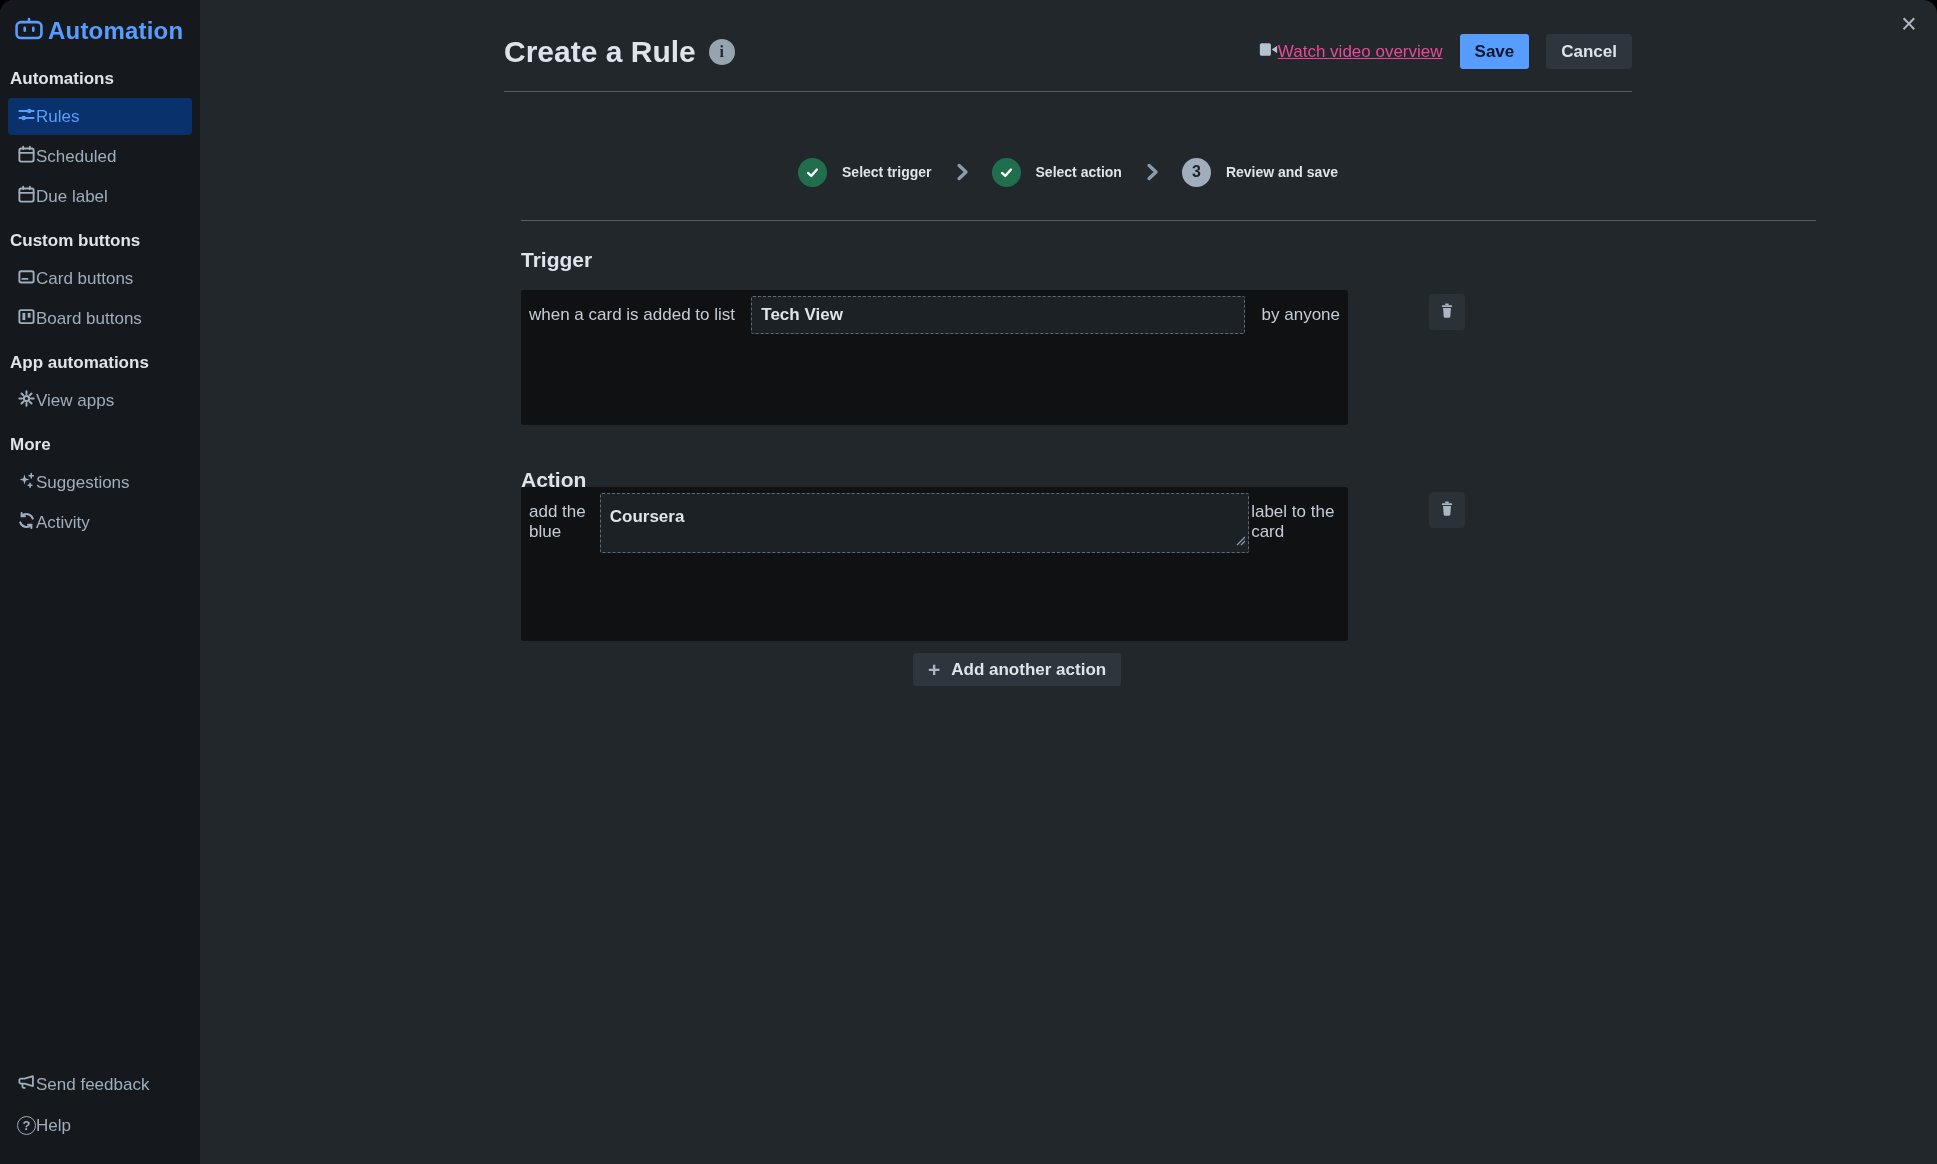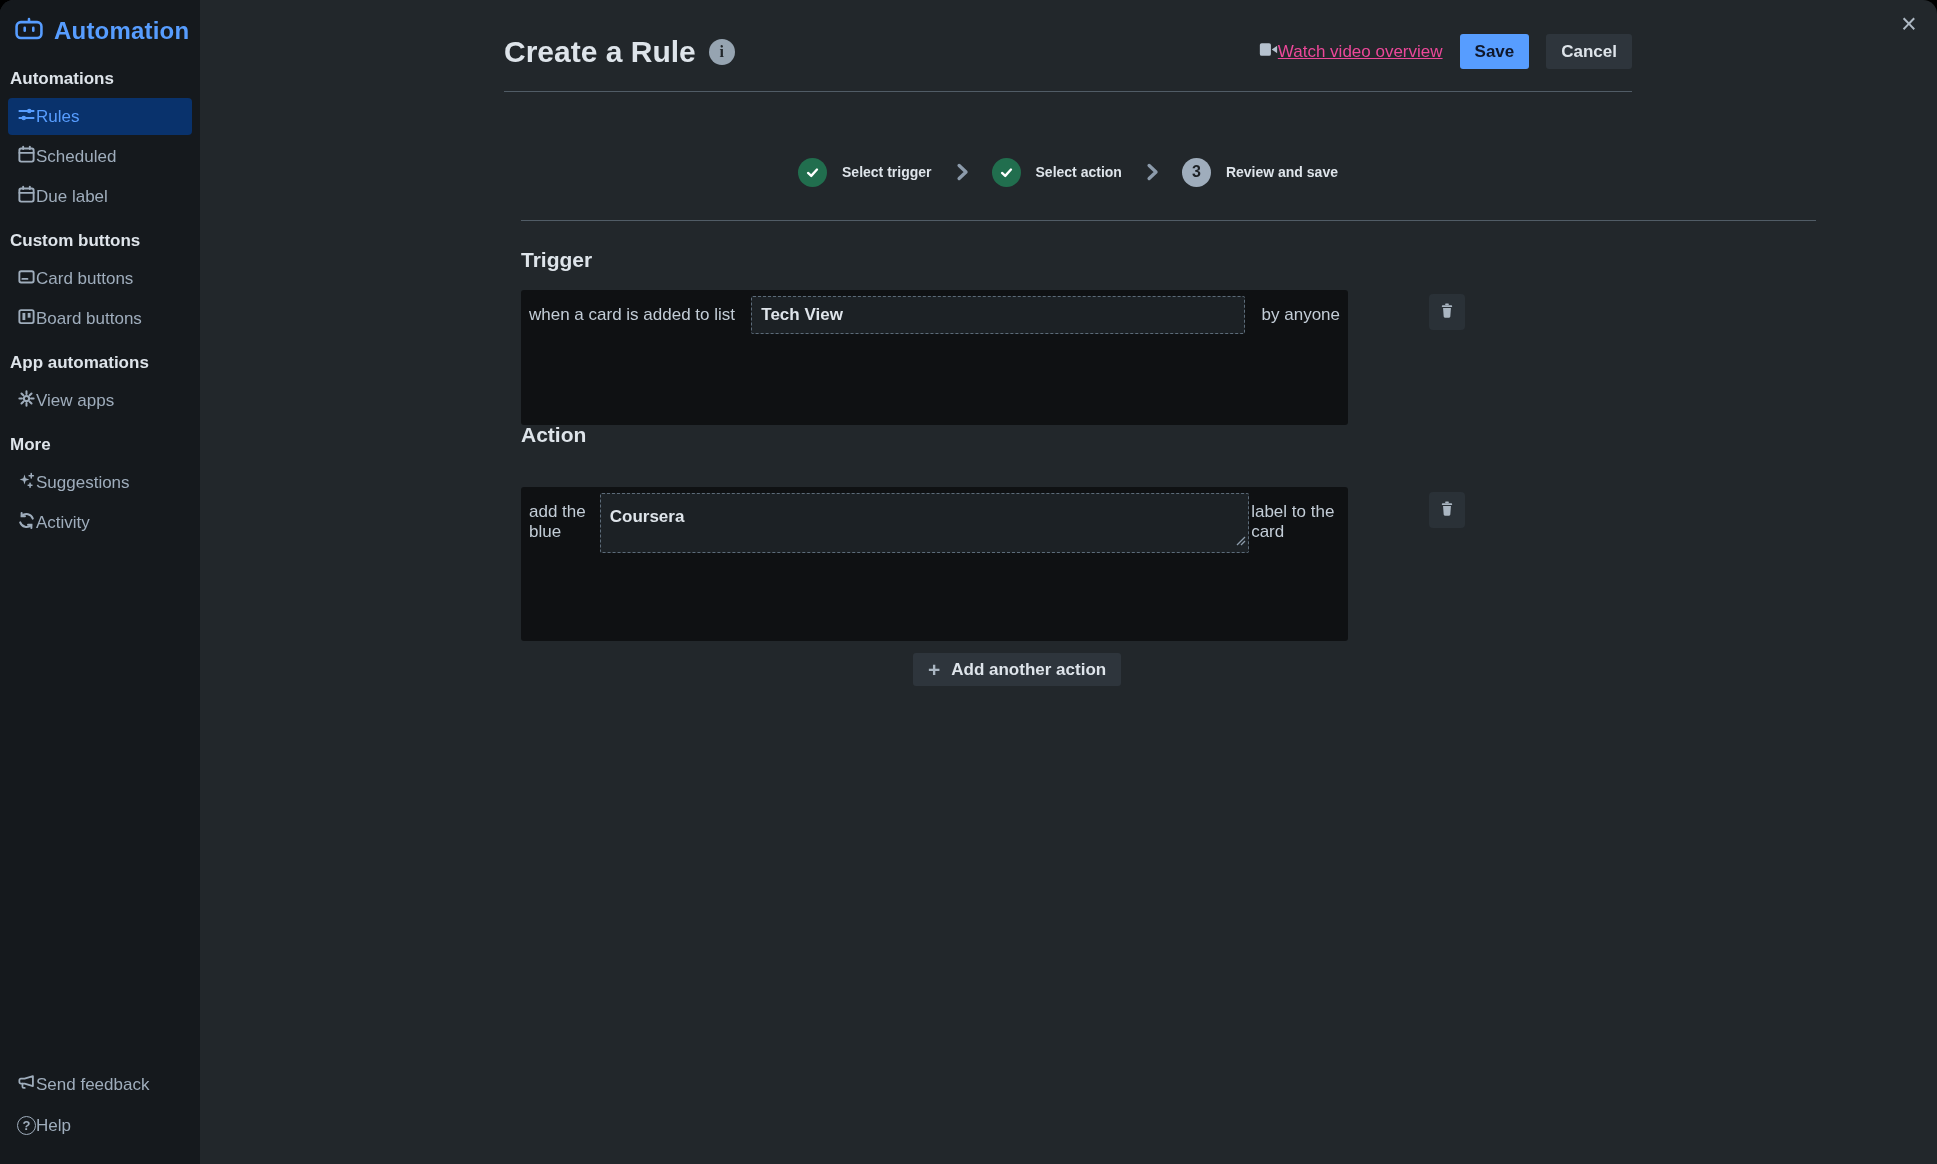--- a/index.html
+++ b/index.html
@@ -5,21 +5,21 @@
   * { box-sizing: border-box; margin: 0; padding: 0; }
   html,body { background:#000; }
   body { font-family:"Liberation Sans","DejaVu Sans",sans-serif; }
 
   .page { position:relative; width:1937px; height:1164px; background:#22272b;
           border-radius:14px 14px 0 0; overflow:hidden; color:#9fadbc; }
 
   
   .sidebar { position:absolute; left:0; top:0; bottom:0; width:200px;
              background:#15191d; padding:14px 8px; }
-  .logo { display:flex; align-items:center; gap:10px; padding:2px 6px 10px 6px; color:#579dff; }
+  .logo { display:flex; align-items:center; gap:4px; padding:2px 6px 10px 6px; color:#579dff; }
   .logo-text { font-size:24px; font-weight:bold; letter-spacing:.2px; }
   .nav-header { font-size:17px; font-weight:bold; color:#dee4ea; padding:13px 2px 9px 2px; }
   .nav-item { display:flex; align-items:center; height:37px; padding:0 9px;
               border-radius:4px; font-size:17px; color:#9fadbc; cursor:pointer; margin-bottom:3px; }
   .nav-item svg { flex:0 0 auto; }
   .nav-item.active { background:#09326c; color:#579dff; }
   .sidebar-footer { position:absolute; left:8px; right:8px; bottom:16px; }
   .sidebar-footer .nav-item { margin-bottom:4px; }
   .q-badge { display:inline-flex; width:19px; height:19px; border:1.6px solid #9fadbc;
              border-radius:50%; align-items:center; justify-content:center;
@@ -56,21 +56,21 @@
   .step { display:flex; align-items:center; gap:15px; }
   .step-circle { width:29px; height:29px; border-radius:50%; display:flex;
                  align-items:center; justify-content:center; }
   .step-circle.done { background:#216e4e; }
   .step-circle.num { background:#9fadbc; color:#1d2125; font-size:16px; font-weight:bold; }
   .step-label { font-size:14px; font-weight:bold; color:#dee4ea; }
   .step-chevron { display:flex; align-items:center; }
 
   .section-heading { position:absolute; left:321px; font-size:21px; font-weight:bold; color:#dee4ea; }
   .heading-trigger { top:248px; }
-  .heading-action  { top:423px;text-align:center; }
+  .heading-action  { top:468px;text-align:center; }
 
   .rule-box { position:absolute; left:321px; width:827px; background:#0f1113;
               border-radius:3px; padding:6px; display:flex; 
               justify-content:space-between; }
   .trigger-box { top:290px; height:135px; }
   .action-box  { top:487px; height:154px; }
   .rule-text { font-size:17px; color:#c3cdd7; padding:9px 2px; }
   .rule-field { background:#1c2125; border:1px dashed #5c6b79; border-radius:2px;
                 display:flex; align-items:center; padding:0 9px; cursor:text; }
   .rule-field .val { font-size:17px; font-weight:bold; color:#dee4ea; }

